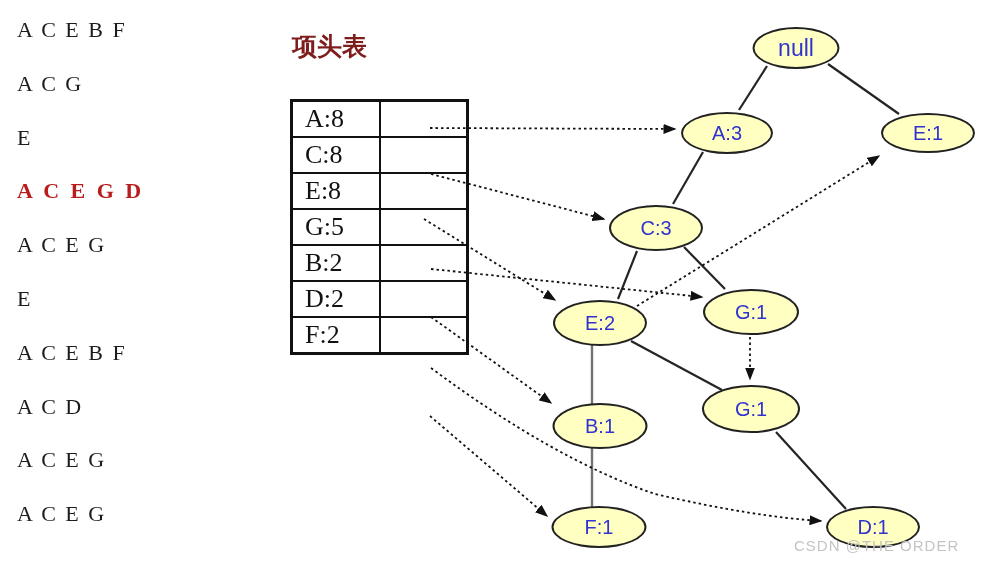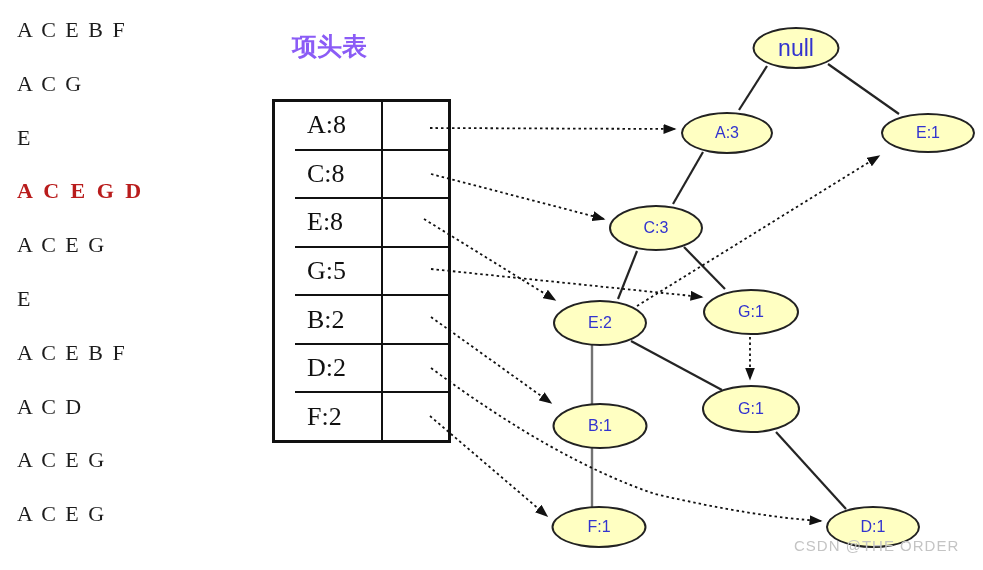--- a/index.html
+++ b/index.html
@@ -11,44 +11,44 @@
   #transactions{
     position:absolute;left:17px;top:3px;z-index:1;
     font-family:"Liberation Serif",serif;font-size:22px;color:#1c1c1c;
     letter-spacing:2px;
   }
   .t-row{height:53.8px;line-height:53.8px;white-space:pre;}
   .t-row.hl{color:#b91c1c;font-weight:bold;letter-spacing:3px;}
   
   #ht-title{
     position:absolute;left:292px;top:30px;z-index:1;
-    font-size:25px;font-weight:600;color:#8b5cf6;
+    font-size:25px;font-weight:600;color:#7f1d1d;
   }
   
   #header-table{
-    position:absolute;left:272px;top:99px;width:179px;height:344px;
+    position:absolute;left:290px;top:99px;width:179px;height:256px;
     border:3px solid #111;box-sizing:border-box;display:flex;
-    flex-direction:column;z-index:1;background:transparent;padding-left:20px;
+    flex-direction:column;z-index:1;background:transparent;
   }
   .ht-row{flex:1;display:flex;border-bottom:2px solid #111;box-sizing:border-box;}
   .ht-row:last-child{border-bottom:none;}
   .ht-label{
     width:88px;border-right:2px solid #111;box-sizing:border-box;
     font-family:"Liberation Serif",serif;font-size:26px;color:#111;
     display:flex;align-items:center;padding-left:12px;
   }
   .ht-link{flex:1;}
   
   #edges{position:absolute;left:0;top:0;z-index:2;pointer-events:none;}
   
   .node{
     position:absolute;transform:translate(-50%,-50%);
     background:#ffffc2;border:2px solid #222;border-radius:50%;
     display:flex;align-items:center;justify-content:center;
-    color:#3233cf;font-size:16px;z-index:3;box-sizing:border-box;
+    color:#3233cf;font-size:20px;z-index:3;box-sizing:border-box;
   }
   .node.small-text{font-size:23px;}
   
   #watermark{
     position:absolute;left:794px;top:537px;z-index:4;
     font-size:15px;color:#c4c4c4;letter-spacing:1px;white-space:pre;
   }
 </style>
 </head>
 <body>

